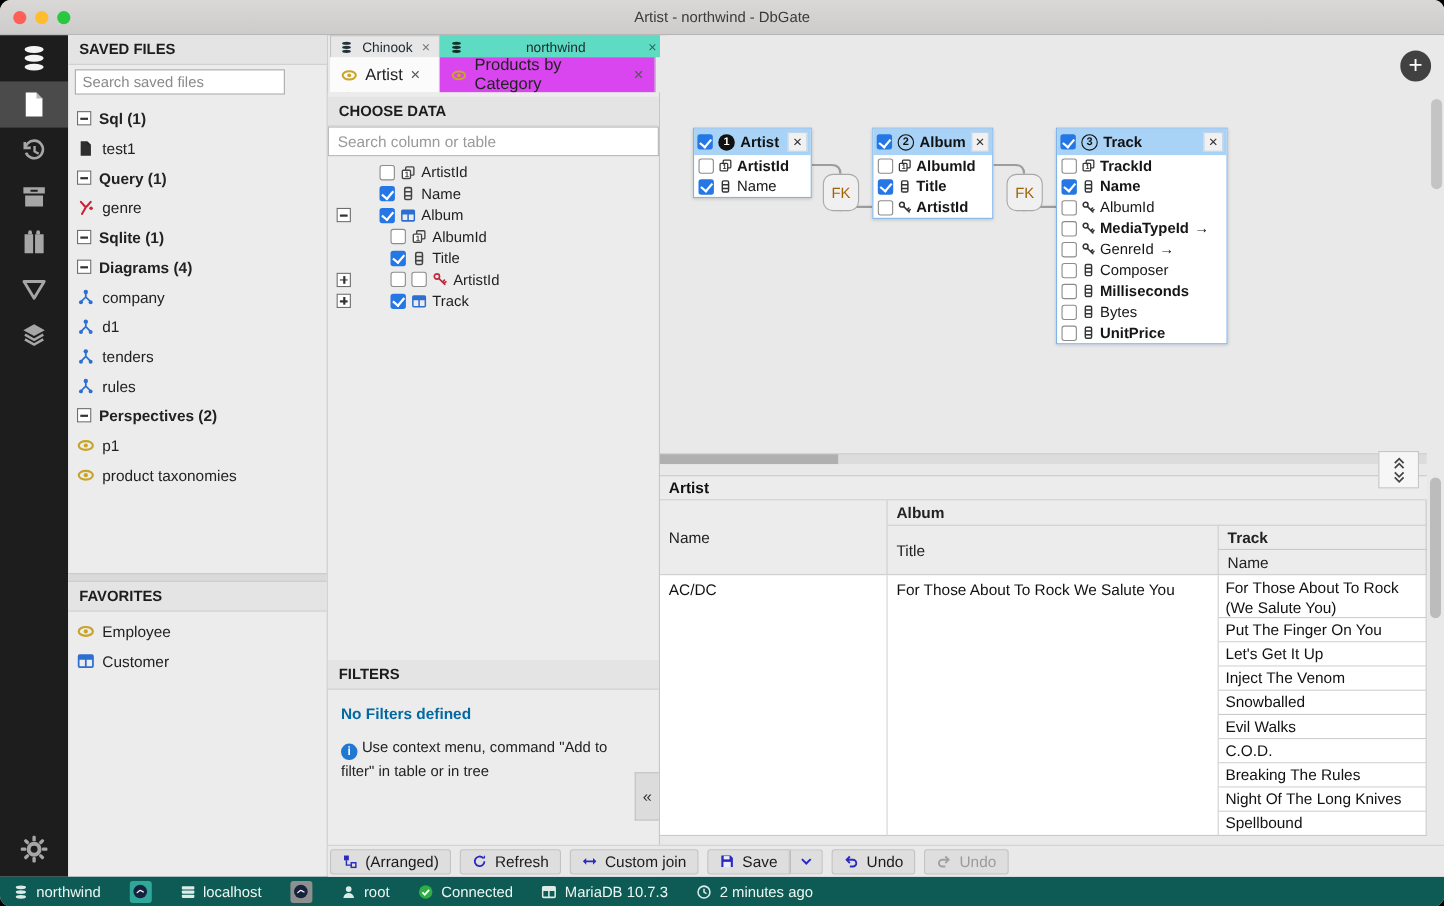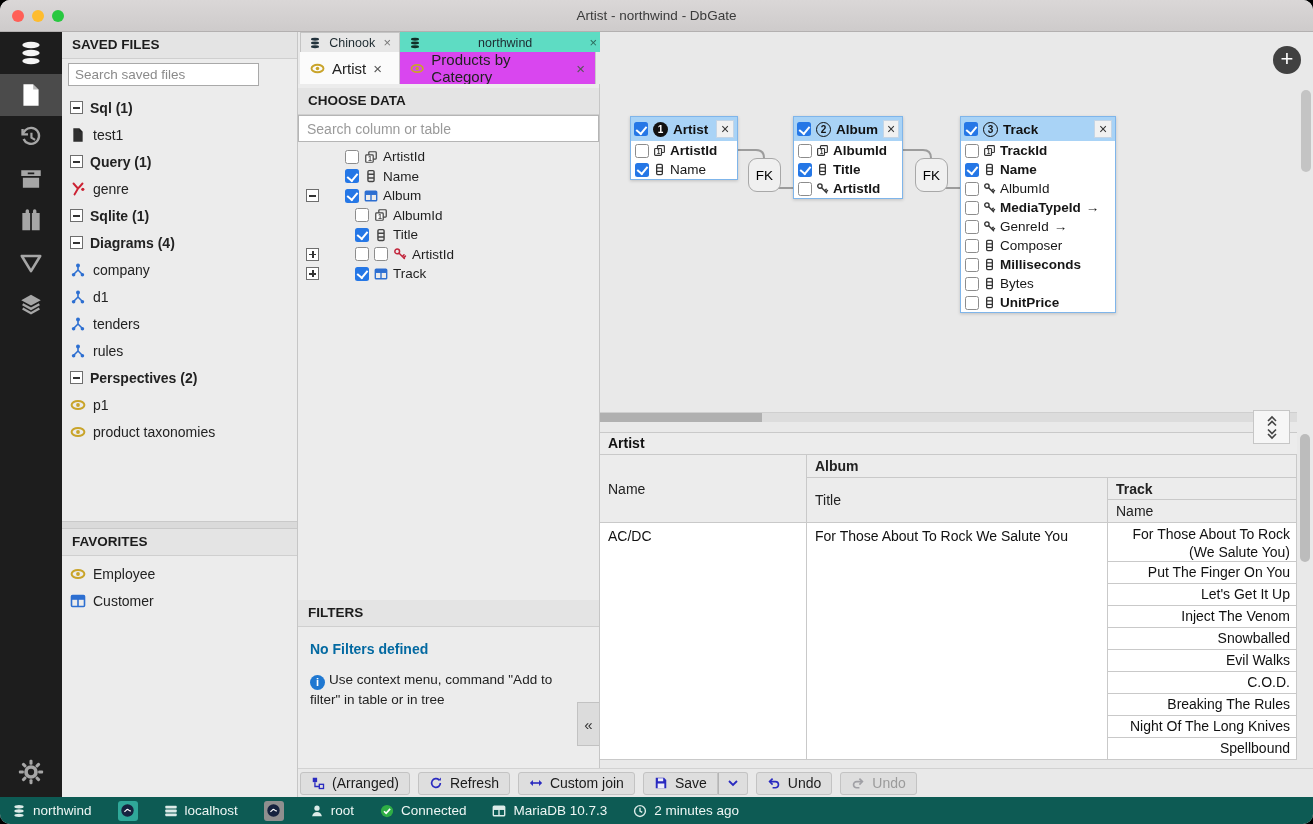--- a/index.html
+++ b/index.html
@@ -94,21 +94,21 @@
 
   
   .canvas { position:absolute; left:600px; top:32px; right:0; height:380px; background:#e9e9e9; }
   .plus-btn { position:absolute; right:12px; top:14px; width:28px; height:28px; border-radius:50%;
               background:#414141; color:#fff; font-size:22px; display:flex; align-items:center;
               justify-content:center; }
   .plus-btn::before{ content:"+"; margin-top:-2px; }
   .canvas svg.wires { position:absolute; left:0; top:0; pointer-events:none; }
   .fk-badge { position:absolute; width:33px; height:34px; background:#f0f0f0; border:1.5px solid #a8a8a8;
               border-radius:9px; display:flex; align-items:center; justify-content:center;
-              font-size:13.5px; color:#000000; }
+              font-size:13.5px; color:#a16207; }
   .node { position:absolute; background:#fff; border:1px solid #7fb5ea; box-shadow:0 1px 3px rgba(0,0,0,.18); }
   .node-header { height:24px; background:#a9d3f6; display:flex; align-items:center; gap:5px; padding:0 3px; }
   .node-title { font-weight:bold; font-size:13.5px; color:#111; flex:1; }
   .node-x { width:18px; height:18px; background:#f1f1f1; border:1px solid #c4d5e6; display:flex;
             align-items:center; justify-content:center; font-size:14px; color:#333; }
   .node-x::before{ content:"×"; }
   .badge { width:15px; height:15px; border-radius:50%; font-size:10px; font-weight:bold; flex:none;
            display:flex; align-items:center; justify-content:center; }
   .badge.filled { background:#111; color:#fff; }
   .badge.outline { border:1.5px solid #111; color:#111; }
@@ -140,21 +140,21 @@
   .c-album { left:207px; top:33px; width:490px; height:23px; }
   .c-title { left:207px; top:56px; width:301px; height:45px; }
   .c-track { left:508px; top:56px; width:189px; height:22px; }
   .c-tname { left:508px; top:78px; width:189px; height:23px; }
   .d-artist { position:absolute; left:0; top:101px; width:207px; height:237px; background:#fff;
               border-right:1px solid #c9c9c9; border-bottom:1px solid #c9c9c9; font-size:14px; color:#111;
               padding:5px 8px; }
   .d-album  { position:absolute; left:207px; top:101px; width:301px; height:237px; background:#fff;
               border-right:1px solid #c9c9c9; border-bottom:1px solid #c9c9c9; font-size:14px; color:#111;
               padding:5px 8px; }
-  .d-tracks { position:absolute; left:508px; top:101px; width:189px;text-align:right; }
+  .d-tracks { position:absolute; left:508px; top:101px; width:189px; }
   .g-trow { height:22px; line-height:21px; background:#fff; border-bottom:1px solid #c9c9c9;
             border-right:1px solid #c9c9c9; font-size:14px; color:#111; padding:0 6px;
             white-space:nowrap; overflow:hidden; }
   .g-trow.tall { height:39px; white-space:normal; line-height:18px; padding-top:2px; }
   .g-vscroll { position:absolute; right:3px; top:12px; width:10px; height:128px; background:#bcbcbc; border-radius:5px; }
 
   
   .toolbar { position:absolute; left:298px; right:0; top:768px; height:29px; background:#e9e9e9;
              border-top:1px solid #d2d2d2; display:flex; align-items:center; padding-left:2px; z-index:6; }
   .tb, .tb-caret { display:flex; align-items:center; gap:7px; height:23px; padding:0 10px;

